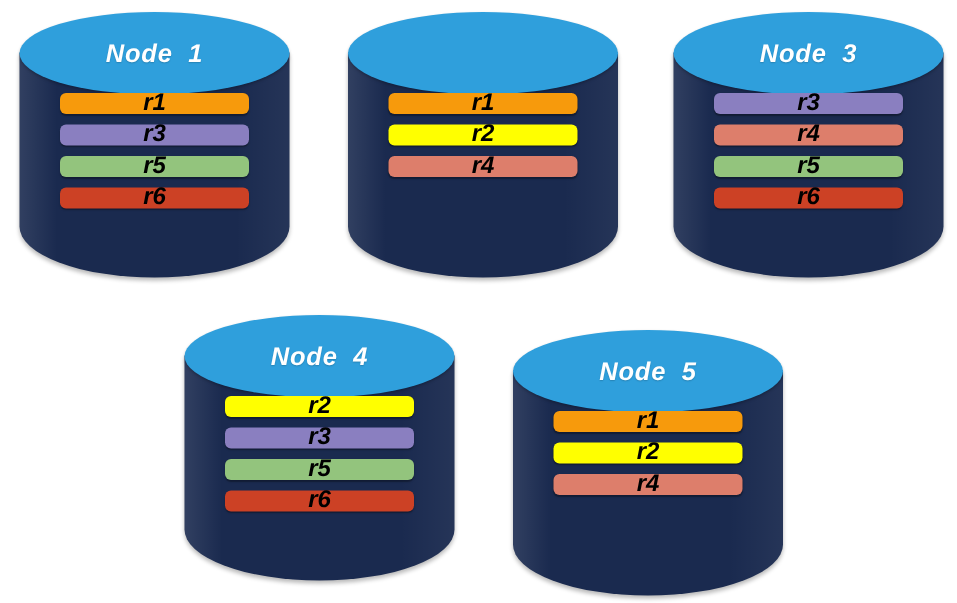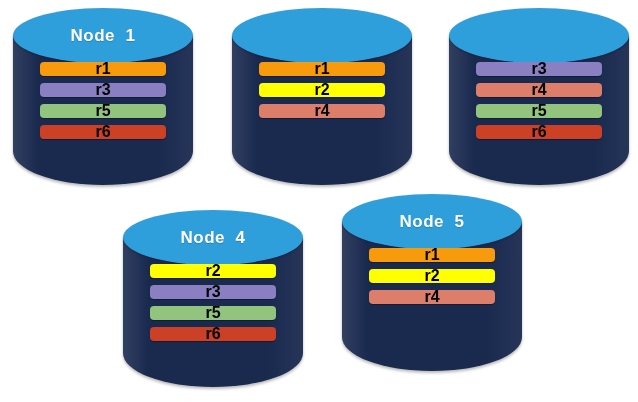--- a/index.html
+++ b/index.html
@@ -3,21 +3,21 @@
 <meta charset="utf-8">
 <style>
   html,body{margin:0;padding:0;}
   body{
     width:638px;height:402px;
     background:#ffffff;
     font-family:"Liberation Sans", sans-serif;
     overflow:hidden;
     position:relative;
   }
-  #stage{position:absolute;left:0;top:0;width:557px;height:402px;}
+  #stage{position:absolute;left:0;top:0;width:557px;height:402px;font-style:italic;}
 
   .node{
     position:absolute;
     width:180px;
     height:177px;
   }
 
   
   .cyl-body{
     position:absolute;
@@ -97,39 +97,40 @@
       <div class="cyl-top" style="background: rgb(47, 159, 220);"></div>
       <div class="replica-stack">
         <div class="replica" style="background: rgb(247, 154, 12);">r1</div>
         <div class="replica" style="background: rgb(255, 255, 0);">r2</div>
         <div class="replica" style="background: rgb(221, 126, 107);">r4</div>
       </div>
     </div>
     <div class="node" style="left: 449px; top: 8px;">
       <div class="cyl-body" style="background: rgb(26, 42, 79);"></div>
       <div class="cyl-top" style="background: rgb(47, 159, 220);"></div>
+      <div class="node-title">Node  3</div>
       <div class="replica-stack">
         <div class="replica" style="background: rgb(138, 127, 192);">r3</div>
         <div class="replica" style="background: rgb(221, 126, 107);">r4</div>
         <div class="replica" style="background: rgb(147, 196, 125);">r5</div>
         <div class="replica" style="background: rgb(204, 65, 37);">r6</div>
       </div>
     </div>
     <div class="node" style="left: 123px; top: 210px;">
       <div class="cyl-body" style="background: rgb(26, 42, 79);"></div>
       <div class="cyl-top" style="background: rgb(47, 159, 220);"></div>
       <div class="node-title">Node  4</div>
       <div class="replica-stack">
         <div class="replica" style="background: rgb(255, 255, 0);">r2</div>
         <div class="replica" style="background: rgb(138, 127, 192);">r3</div>
         <div class="replica" style="background: rgb(147, 196, 125);">r5</div>
         <div class="replica" style="background: rgb(204, 65, 37);">r6</div>
       </div>
     </div>
-    <div class="node" style="left: 342px; top: 194px; padding-left: 32px;">
+    <div class="node" style="left: 342px; top: 220px; padding-left: 32px;">
       <div class="cyl-body" style="background: rgb(26, 42, 79);"></div>
       <div class="cyl-top" style="background: rgb(47, 159, 220);"></div>
       <div class="node-title">Node  5</div>
       <div class="replica-stack">
         <div class="replica" style="background: rgb(247, 154, 12);">r1</div>
         <div class="replica" style="background: rgb(255, 255, 0);">r2</div>
         <div class="replica" style="background: rgb(221, 126, 107);">r4</div>
       </div>
     </div>
   </div>

